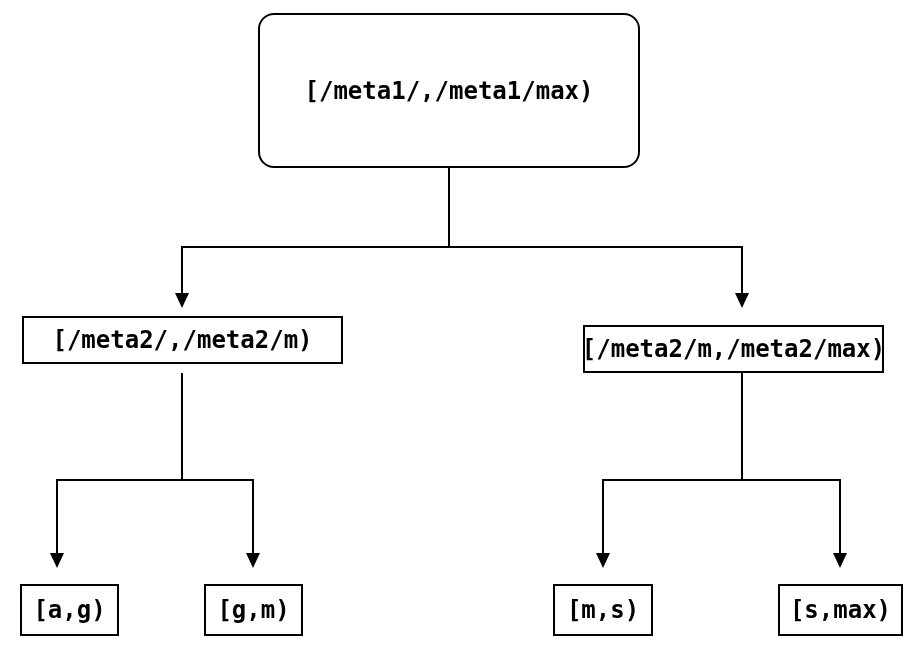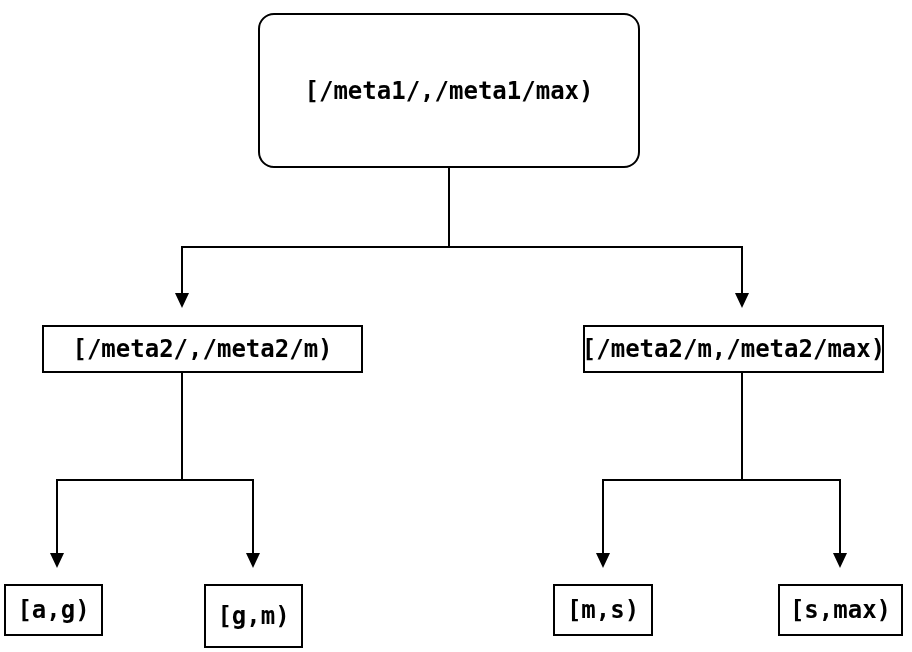--- a/index.html
+++ b/index.html
@@ -27,24 +27,24 @@
     background: var(--bg);
     color: var(--text);
     display: flex;
     align-items: center;
     justify-content: center;
     font-size: 24px;
     font-weight: bold;
     white-space: nowrap;
   }
   .node-root  { left: 258px; top: 13px;  width: 382px; height: 155px; border-radius: 16px; }
-  .node-l2a   { left: 22px;  top: 325px; width: 321px; height: 48px; margin-left: 20px; }
+  .node-l2a   { left: 22px;  top: 316px; width: 321px; height: 48px; }
   .node-l2b   { left: 583px; top: 325px; width: 301px; height: 48px; }
-  .node-leaf1 { left: 4px;   top: 584px; width: 99px;  height: 52px; }
-  .node-leaf2 { left: 204px; top: 584px; width: 99px;  height: 64px; }
+  .node-leaf1 { left: 20px;   top: 584px; width: 99px;  height: 52px; }
+  .node-leaf2 { left: 204px; top: 584px; width: 99px;  height: 52px; }
   .node-leaf3 { left: 553px; top: 584px; width: 100px; height: 52px; }
   .node-leaf4 { left: 778px; top: 584px; width: 125px; height: 52px; }
 
   .vline, .hline {
     position: absolute;
     background: var(--line);
   }
   .vline { width: 2px; }
   .hline { height: 2px; }
 

